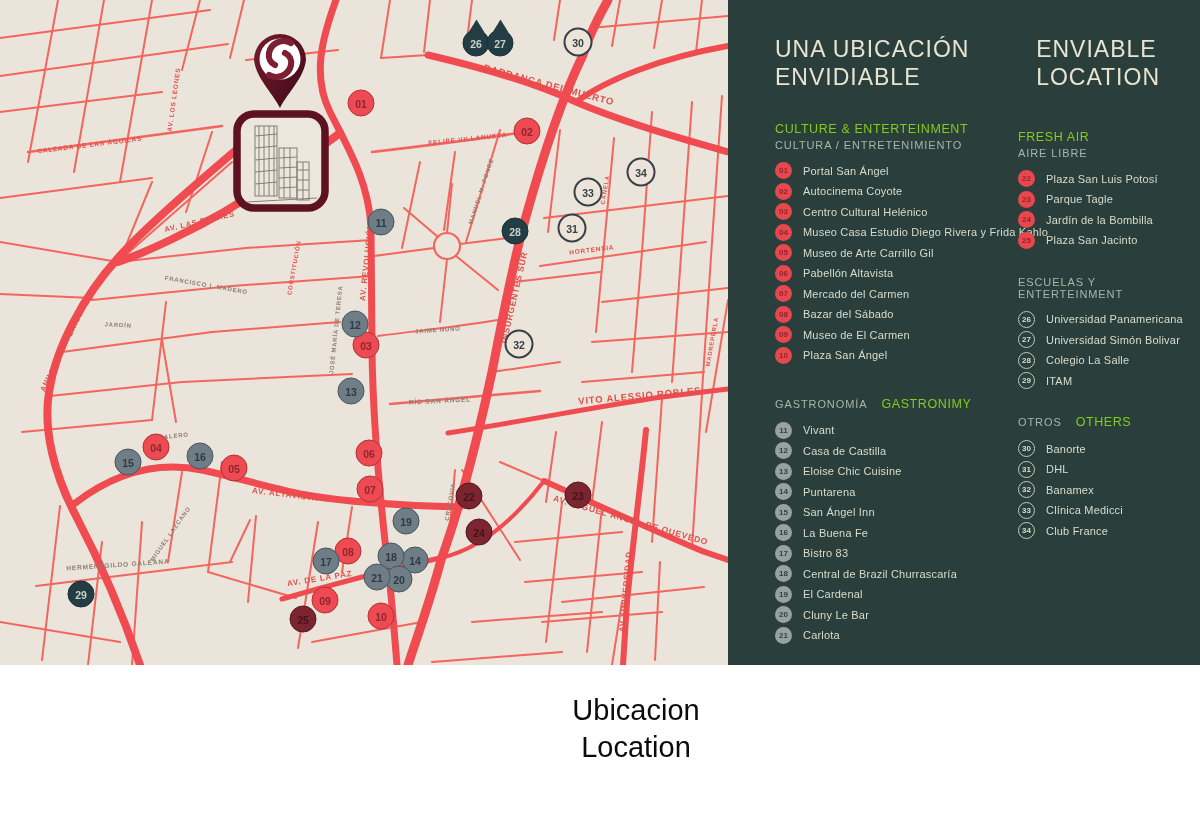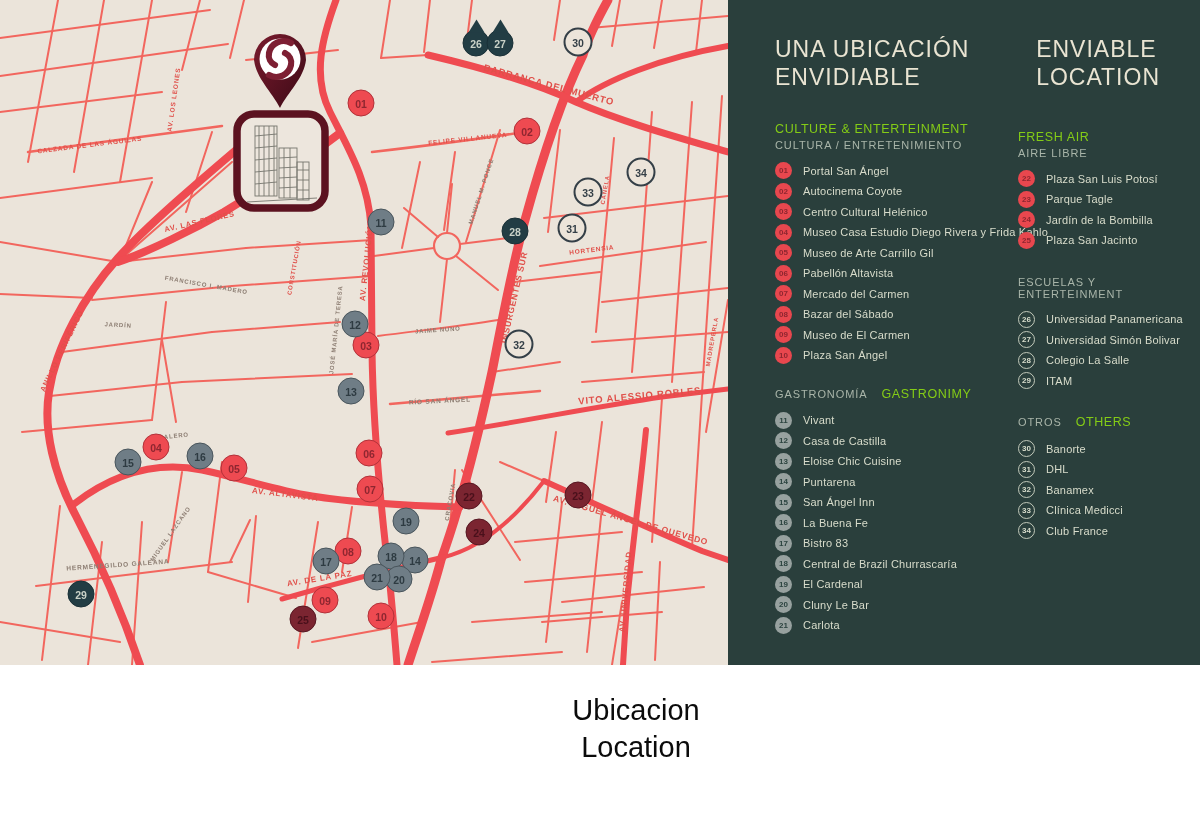--- a/index.html
+++ b/index.html
@@ -400,21 +400,21 @@
               <div class="legend-item">
          <span class="badge bd-red">09</span>
          <span class="legend-label">Museo de El Carmen</span>
        </div>
               <div class="legend-item">
          <span class="badge bd-red">10</span>
          <span class="legend-label">Plaza San Ángel</span>
        </div>
             </div>
           </div>
-          <div class="legend-section" style="margin-top: 23px; text-align: right;">
+          <div class="legend-section" style="margin-top: 33px; text-align: right;">
             <div class="sec-head-inline">
         <span class="sec-head-light">GASTRONOMÍA</span>
         <span class="sec-head-bold">GASTRONIMY</span>
             </div>
             <div class="legend-items">
               <div class="legend-item">
          <span class="badge bd-gray">11</span>
          <span class="legend-label">Vivant</span>
        </div>
               <div class="legend-item">

